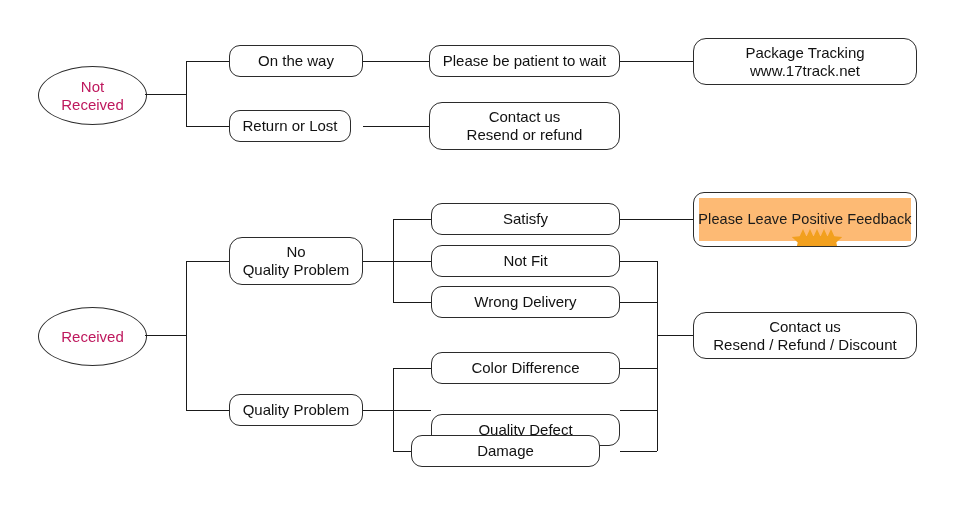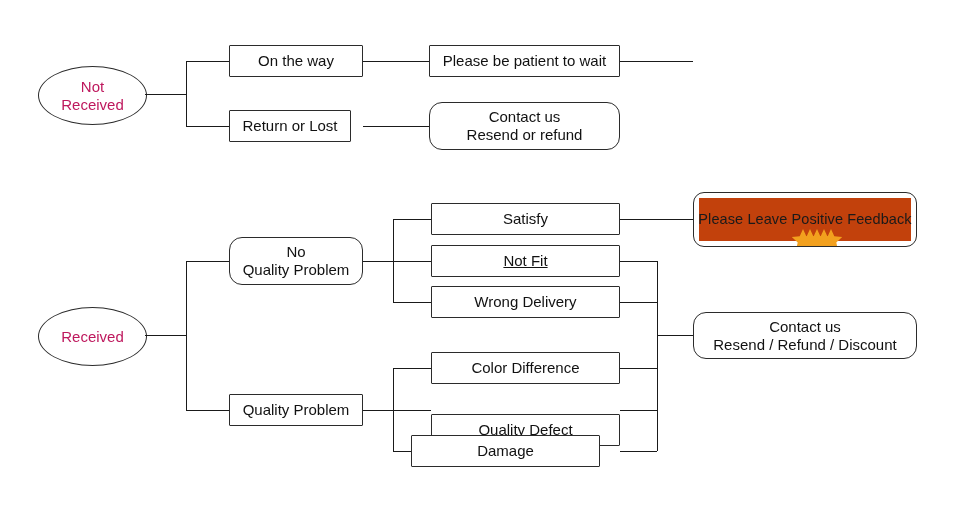--- a/index.html
+++ b/index.html
@@ -39,21 +39,21 @@
     justify-content: center;
     text-align: center;
     line-height: 1.18;
     color: #be185d;
     font-size: 15px;
     white-space: pre-line;
   }
   .rbox {
     position: absolute;
     border: 1.4px solid #2b2b2b;
-    border-radius: 1px;
+    border-radius: 11px;
     background: #ffffff;
     display: flex;
     align-items: center;
     justify-content: center;
     text-align: center;
     line-height: 1.2;
     color: #111111;
     font-size: 15px;
     white-space: pre-line;
     box-sizing: border-box;
@@ -68,21 +68,21 @@
     background: #ffffff;
     box-sizing: border-box;
     overflow: hidden;
   }
   .feedback-inner {
     position: absolute;
     left: 5px;
     top: 5px;
     right: 5px;
     bottom: 5px;
-    background: #c2410c;
+    background: #fdba74;
     display: flex;
     flex-direction: column;
     align-items: center;
     justify-content: center;
     gap: 1px;
   }
   .feedback-text {
     font-size: 14.5px;
     color: #1a1a1a;
     letter-spacing: 0.1px;
@@ -114,20 +114,22 @@
   <div class="hline" style="left:145px; top:94px; width:41px;"></div>
   <div class="vline" style="left:186px; top:61px; height:65px;"></div>
 
   <div class="hline" style="left:186px; top:61px; width:43px;"></div>
   <div class="rbox" style="left:229px; top:45px; width:134px; height:32px;">On the way</div>
 
   <div class="hline" style="left:363px; top:61px; width:66px;"></div>
   <div class="rbox" style="left:429px; top:45px; width:191px; height:32px;">Please be patient to wait</div>
 
   <div class="hline" style="left:620px; top:61px; width:73px;"></div>
+  <div class="rbox two-line" style="left:693px; top:38px; width:224px; height:47px;">Package Tracking
+www.17track.net</div>
 
   <div class="hline" style="left:186px; top:126px; width:43px;"></div>
   <div class="rbox" style="left:229px; top:110px; width:122px; height:32px;">Return or Lost</div>
 
   <div class="hline" style="left:363px; top:126px; width:66px;"></div>
   <div class="rbox two-line" style="left:429px; top:102px; width:191px; height:48px;">Contact us
 Resend or refund</div>
 
   <div class="ellipse" style="left:38px; top:307px; width:107px; height:57px;">Received</div>
 
@@ -141,21 +143,21 @@
   <div class="hline" style="left:186px; top:410px; width:43px;"></div>
   <div class="rbox" style="left:229px; top:394px; width:134px; height:32px;">Quality Problem</div>
 
   <div class="hline" style="left:363px; top:261px; width:30px;"></div>
   <div class="vline" style="left:393px; top:219px; height:83px;"></div>
 
   <div class="hline" style="left:393px; top:219px; width:38px;"></div>
   <div class="rbox" style="left:431px; top:203px; width:189px; height:32px;">Satisfy</div>
 
   <div class="hline" style="left:393px; top:261px; width:38px;"></div>
-  <div class="rbox" style="left:431px; top:245px; width:189px; height:32px;text-decoration:underline;">Not Fit</div>
+  <div class="rbox" style="left:431px; top:245px; width:189px; height:32px;">Not Fit</div>
 
   <div class="hline" style="left:393px; top:302px; width:38px;"></div>
   <div class="rbox" style="left:431px; top:286px; width:189px; height:32px;">Wrong Delivery</div>
 
   <div class="hline" style="left:363px; top:410px; width:30px;"></div>
   <div class="vline" style="left:393px; top:368px; height:83px;"></div>
 
   <div class="hline" style="left:393px; top:368px; width:38px;"></div>
   <div class="rbox" style="left:431px; top:352px; width:189px; height:32px;">Color Difference</div>
 

